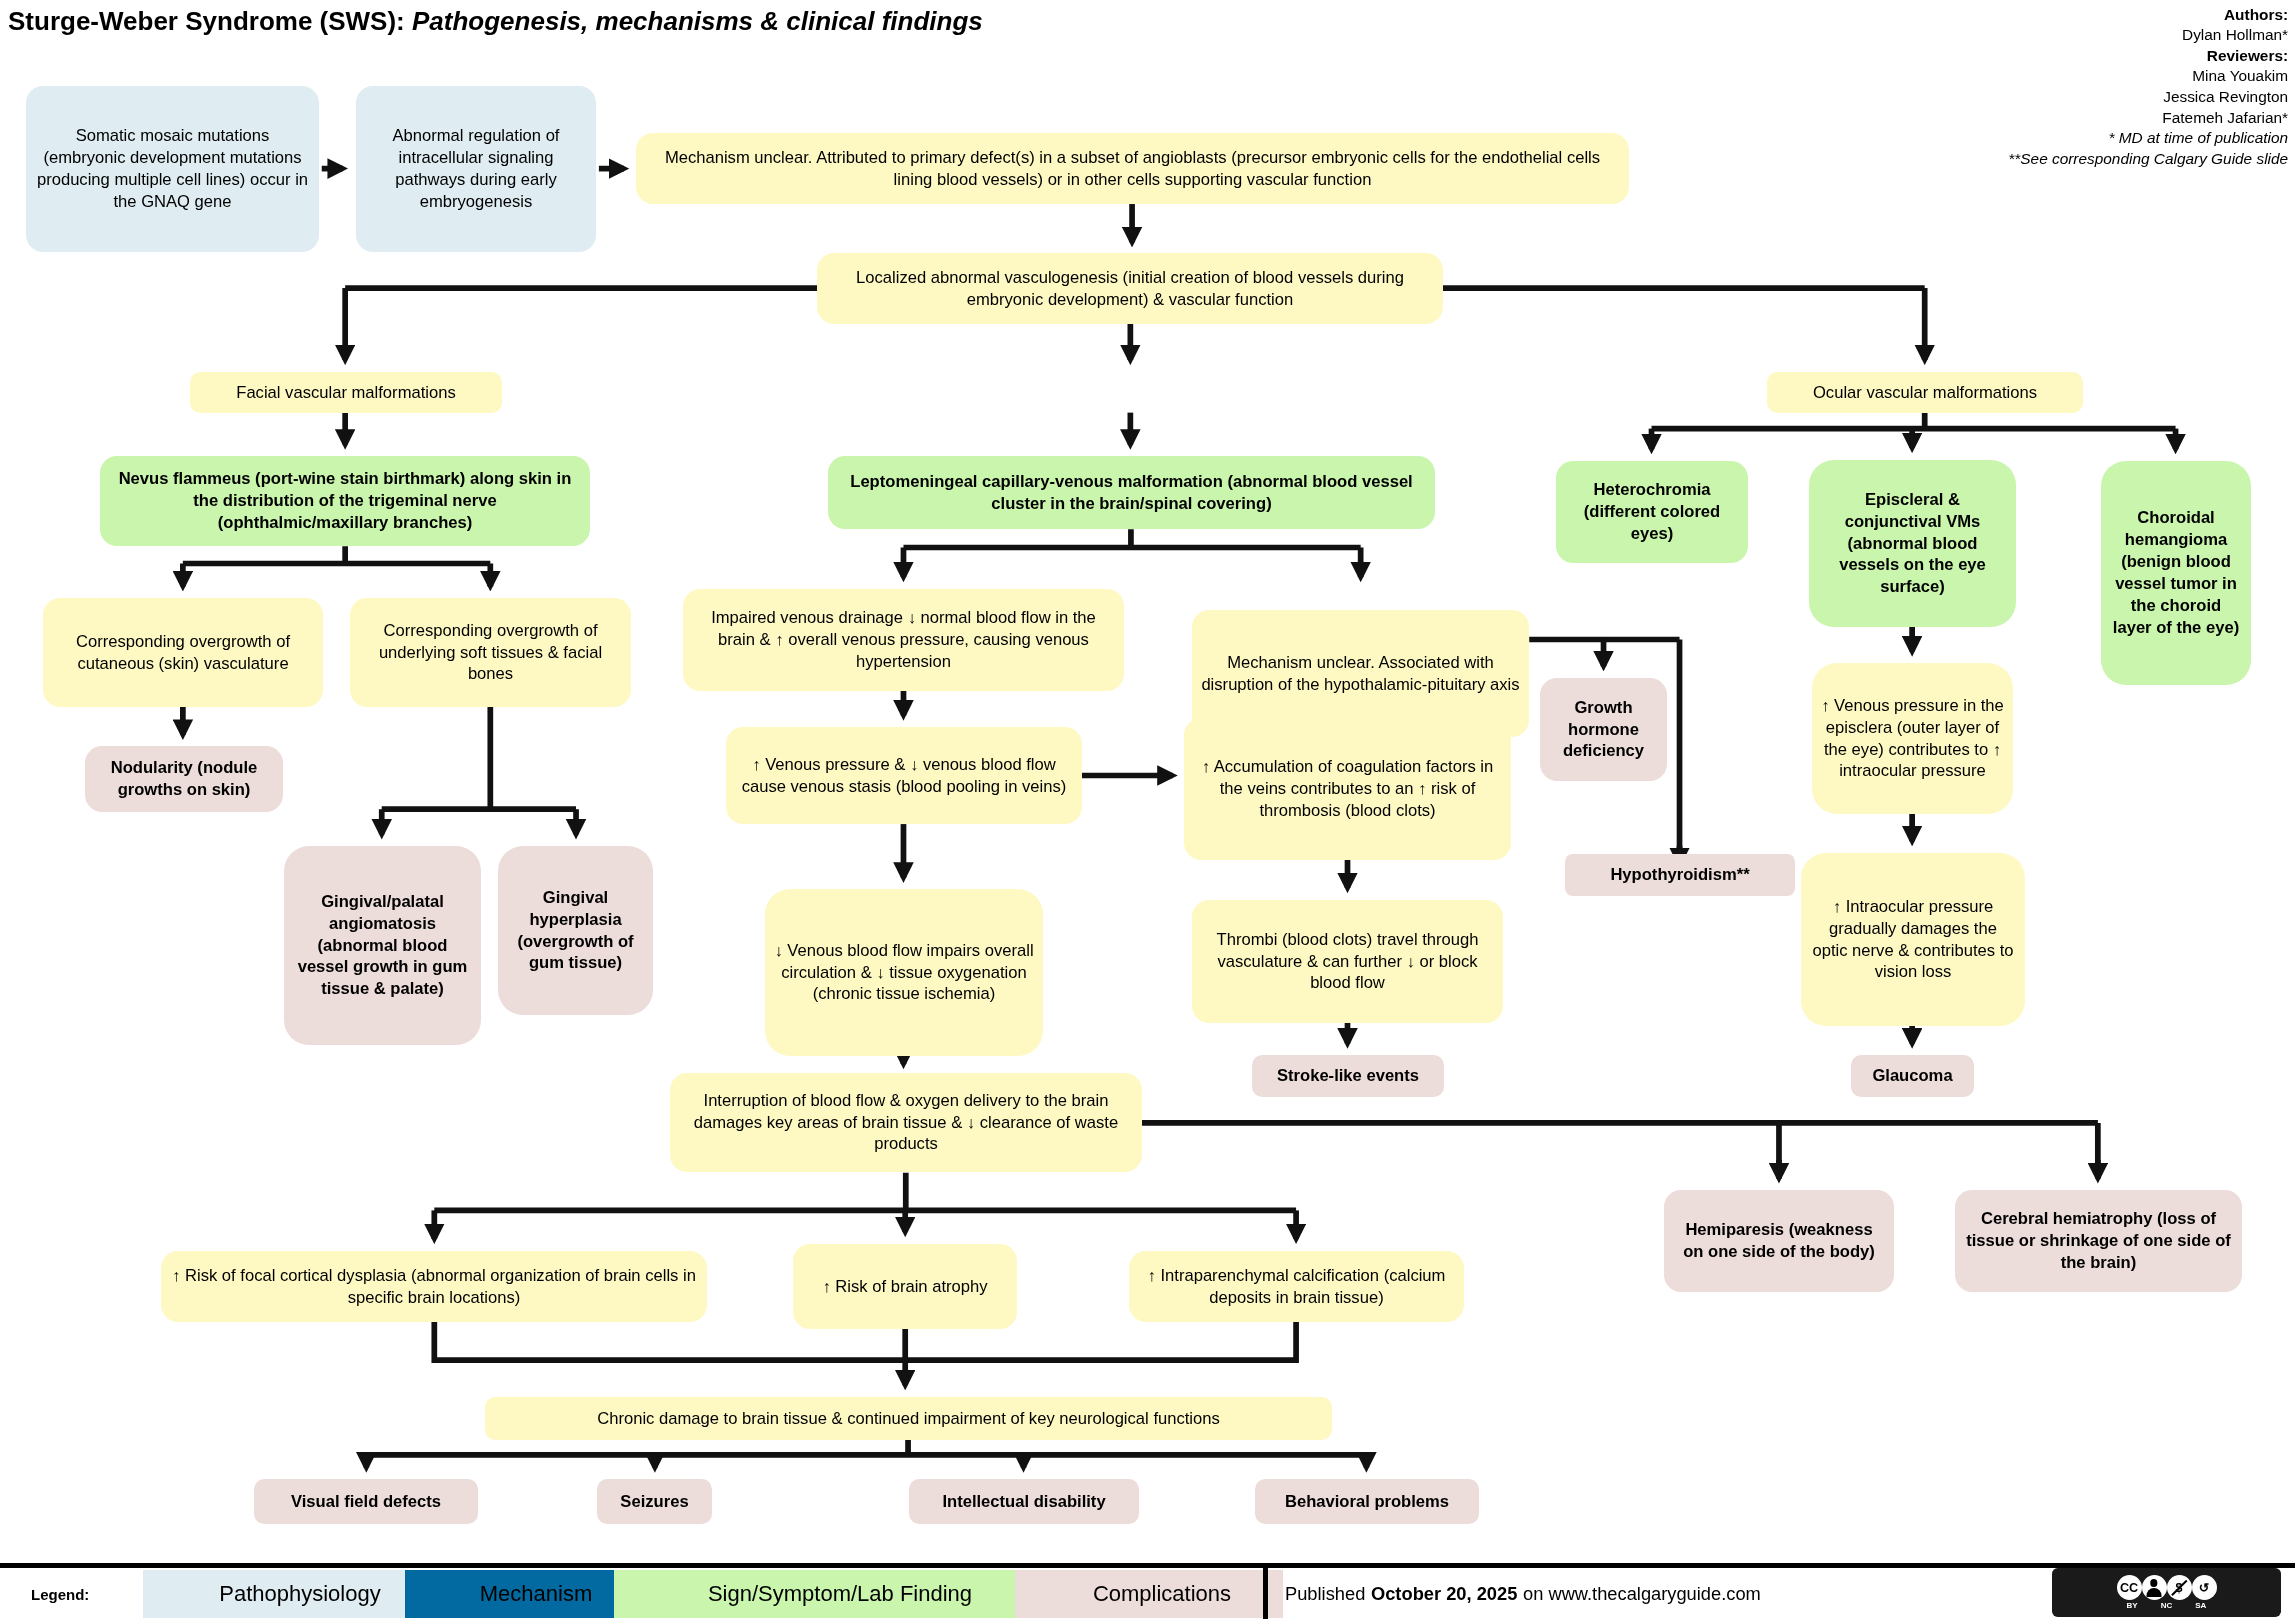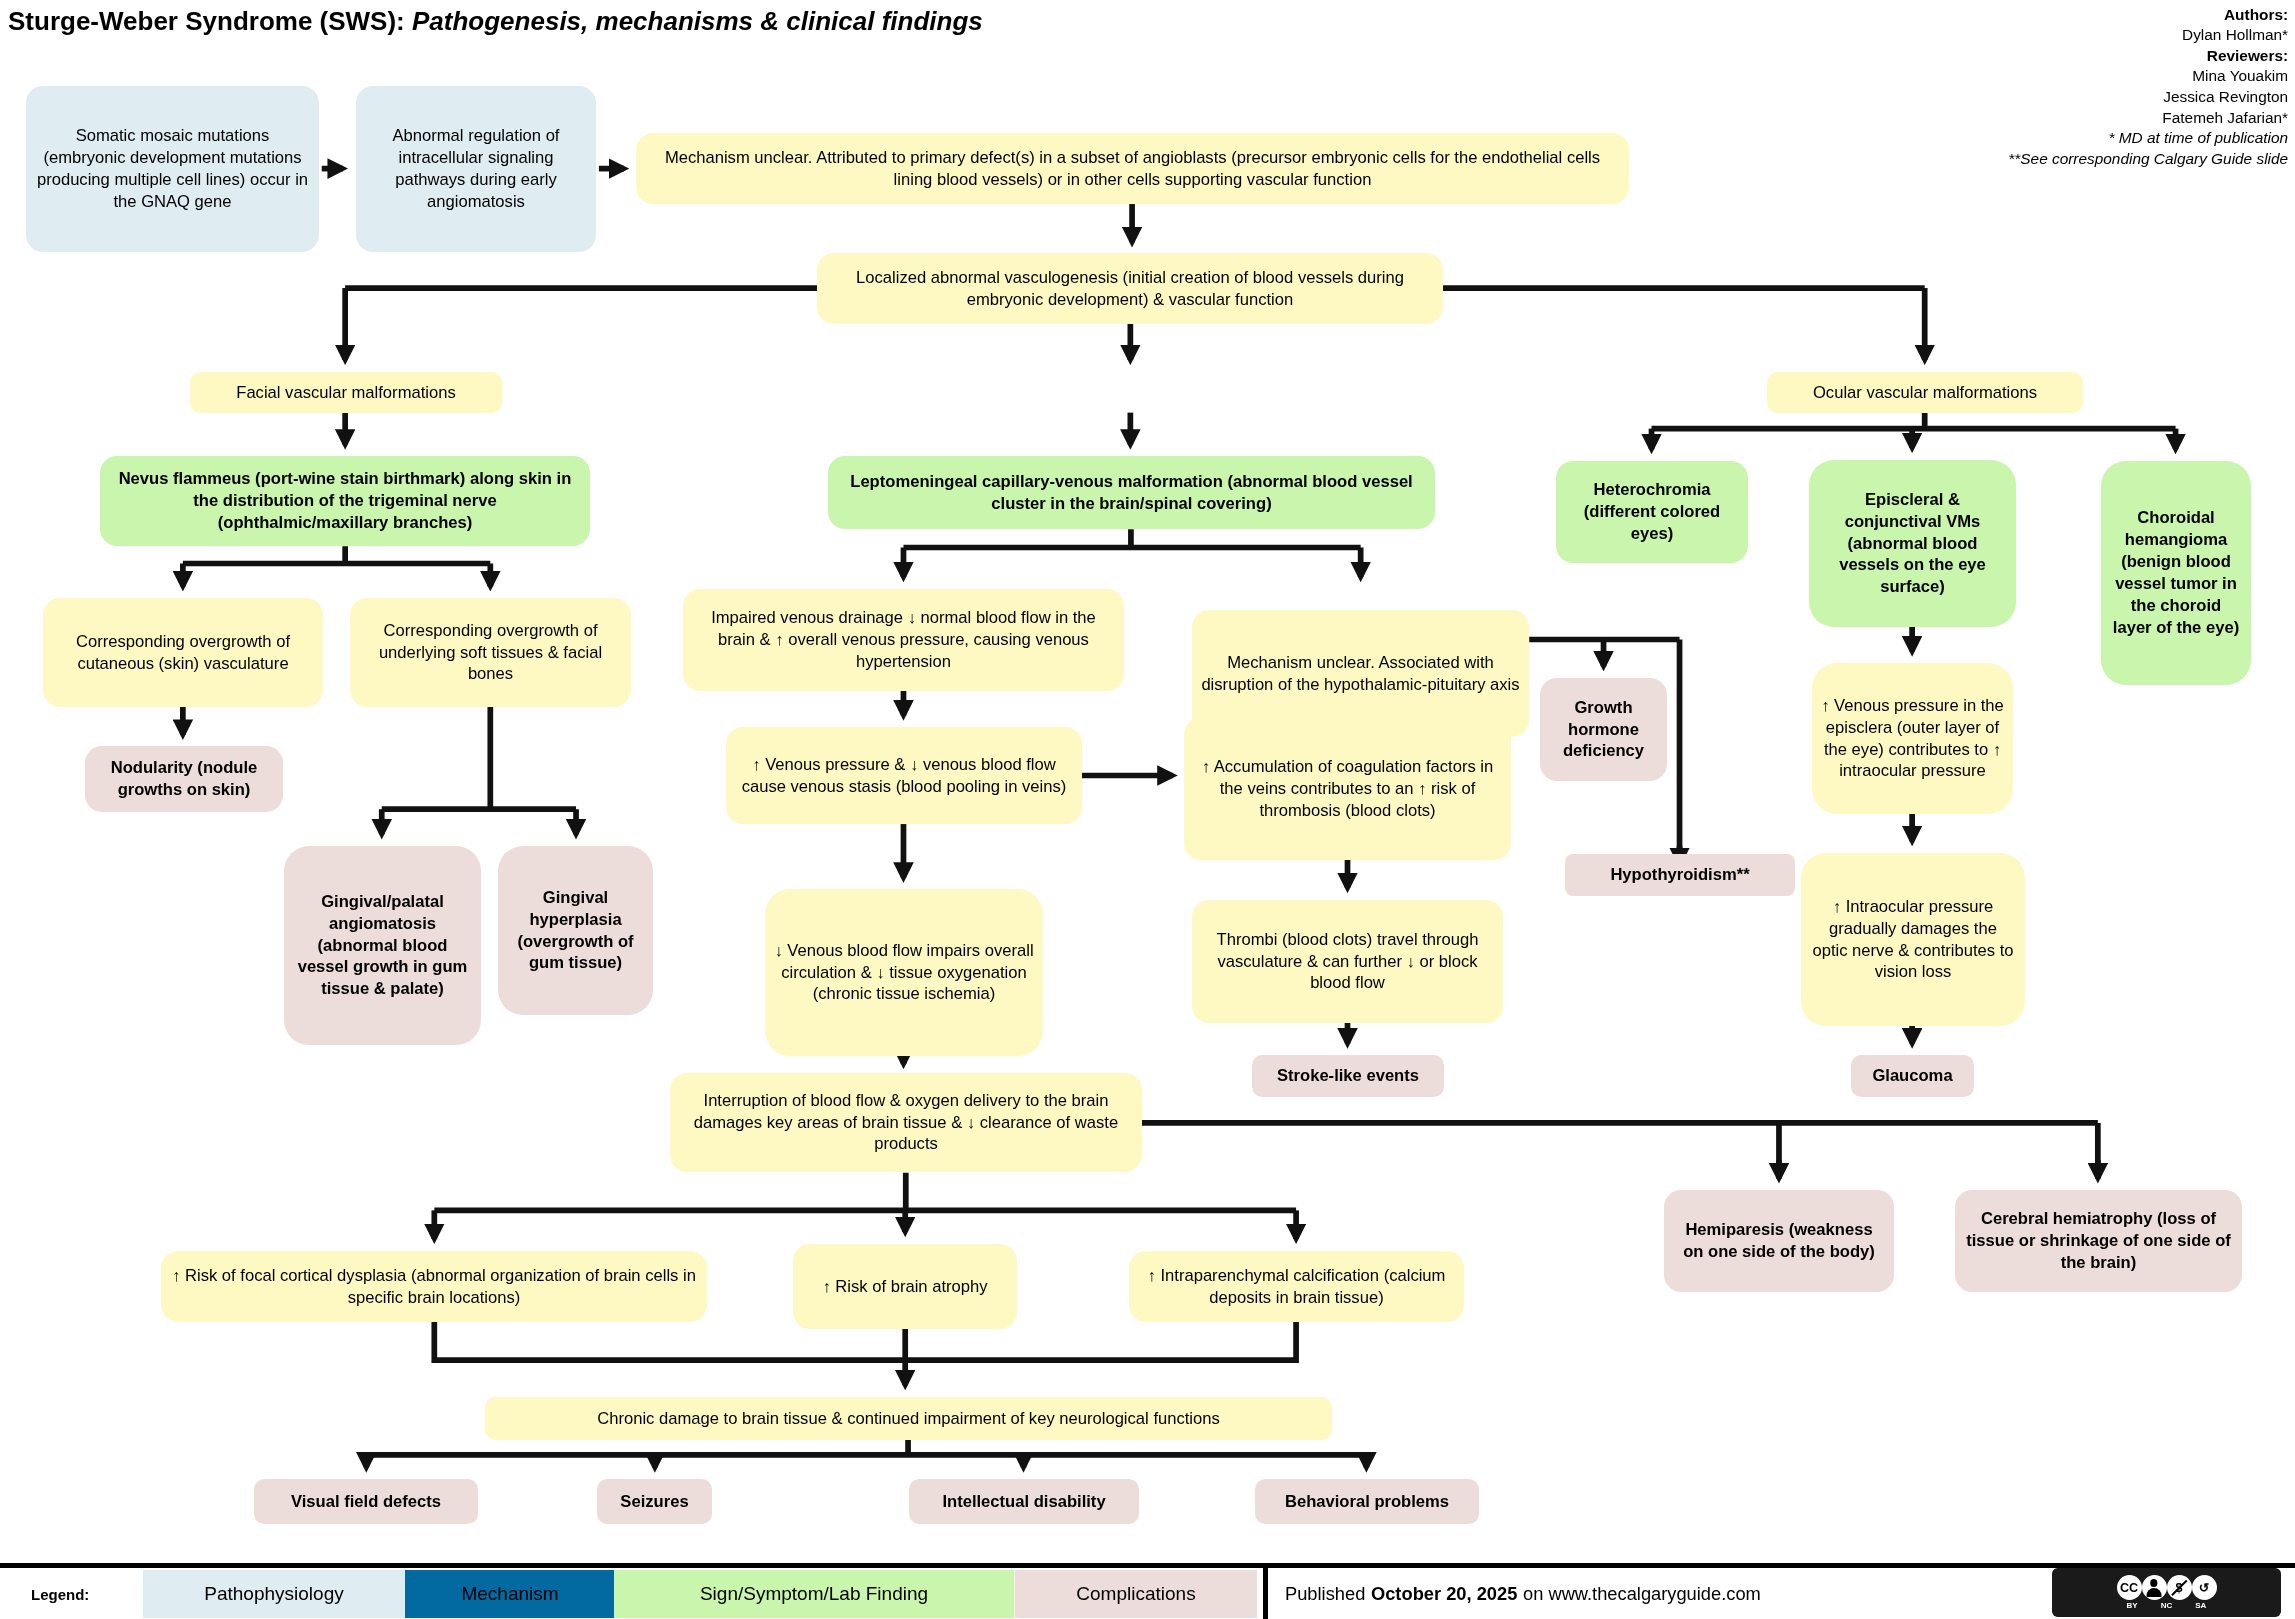--- a/index.html
+++ b/index.html
@@ -16,21 +16,21 @@
   .green{background:#c9f5ad;font-weight:bold;}
   .pink{background:#ecdcda;font-weight:bold;}
   
   #title{position:absolute;left:8px;top:5.7px;z-index:3;font-size:26px;font-weight:bold;white-space:nowrap;}
   #title .it{font-style:italic;}
   #authors{position:absolute;right:6.9px;top:4.6px;z-index:3;text-align:right;font-size:15.4px;line-height:20.6px;}
   #authors .b{font-weight:bold;}
   #authors .i{font-style:italic;}
   
   #legend-rule{position:absolute;left:0;top:1563px;width:2295px;height:5.1px;background:#000;z-index:3;}
-  .sw{position:absolute;top:1570px;height:48px;z-index:3;display:flex;align-items:center;justify-content:center;font-size:19px;}
+  .sw{position:absolute;top:1570px;height:48px;z-index:3;display:flex;align-items:center;justify-content:center;font-size:22px;padding-left:26px;}
   #legend-label{position:absolute;left:31px;top:1570px;height:48px;display:flex;align-items:center;
                 font-size:15px;font-weight:bold;z-index:3;}
   #legend-divider{position:absolute;left:1263px;top:1563px;width:5.1px;height:57px;background:#000;z-index:3;}
   #published{position:absolute;left:1285px;top:1570px;height:48px;display:flex;align-items:center;gap:5.7px;
              font-size:18.3px;z-index:3;white-space:nowrap;}
   #published .b{font-weight:bold;}
   
   #cc-badge{position:absolute;left:2052px;top:1568px;width:229px;height:49px;background:#1a1a1a;border-radius:5.7px;
             z-index:3;display:flex;flex-direction:column;align-items:center;justify-content:center;gap:1.7px;}
   #cc-badge .row{display:flex;align-items:center;}
@@ -115,21 +115,21 @@
     <div>Dylan Hollman*</div>
     <div class="b">Reviewers:</div>
     <div>Mina Youakim</div>
     <div>Jessica Revington</div>
     <div>Fatemeh Jafarian*</div>
     <div class="i">* MD at time of publication</div>
     <div class="i">**See corresponding Calgary Guide slide</div>
   </div>
 
   <div class="n blue" style="left:26px;top:86px;width:293px;height:166px">Somatic mosaic mutations (embryonic development mutations producing multiple cell lines) occur in the GNAQ gene</div>
-  <div class="n blue" style="left:356px;top:86px;width:240px;height:166px">Abnormal regulation of intracellular signaling pathways during early angiomatosis</div>
+  <div class="n blue" style="left:356px;top:86px;width:240px;height:166px">Abnormal regulation of intracellular signaling pathways during early embryogenesis</div>
   <div class="n lav" style="left:636px;top:133px;width:993px;height:71px">Mechanism unclear. Attributed to primary defect(s) in a subset of angioblasts (precursor embryonic cells for the endothelial cells lining blood vessels) or in other cells supporting vascular function</div>
   <div class="n lav" style="left:817px;top:253px;width:626px;height:71px">Localized abnormal vasculogenesis (initial creation of blood vessels during embryonic development) &amp; vascular function</div>
   <div class="n lav" style="left:190px;top:372px;width:312px;height:41px;border-radius:10.3px">Facial vascular malformations</div>
   <div class="n lav" style="left:1767px;top:372px;width:316px;height:41px;border-radius:10.3px">Ocular vascular malformations</div>
   <div class="n green" style="left:100px;top:456px;width:490px;height:90px">Nevus flammeus (port-wine stain birthmark) along skin in the distribution of the trigeminal nerve (ophthalmic/maxillary branches)</div>
   <div class="n lav" style="left:43px;top:598px;width:280px;height:109px">Corresponding overgrowth of cutaneous (skin) vasculature</div>
   <div class="n lav" style="left:350px;top:598px;width:281px;height:109px">Corresponding overgrowth of underlying soft tissues &amp; facial bones</div>
   <div class="n pink" style="left:85px;top:746px;width:198px;height:66px">Nodularity (nodule growths on skin)</div>
   <div class="n pink" style="left:284px;top:846px;width:197px;height:199px;border-radius:25px">Gingival/palatal angiomatosis (abnormal blood vessel growth in gum tissue &amp; palate)</div>
   <div class="n pink" style="left:498px;top:846px;width:155px;height:169px;border-radius:25px">Gingival hyperplasia (overgrowth of gum tissue)</div>

